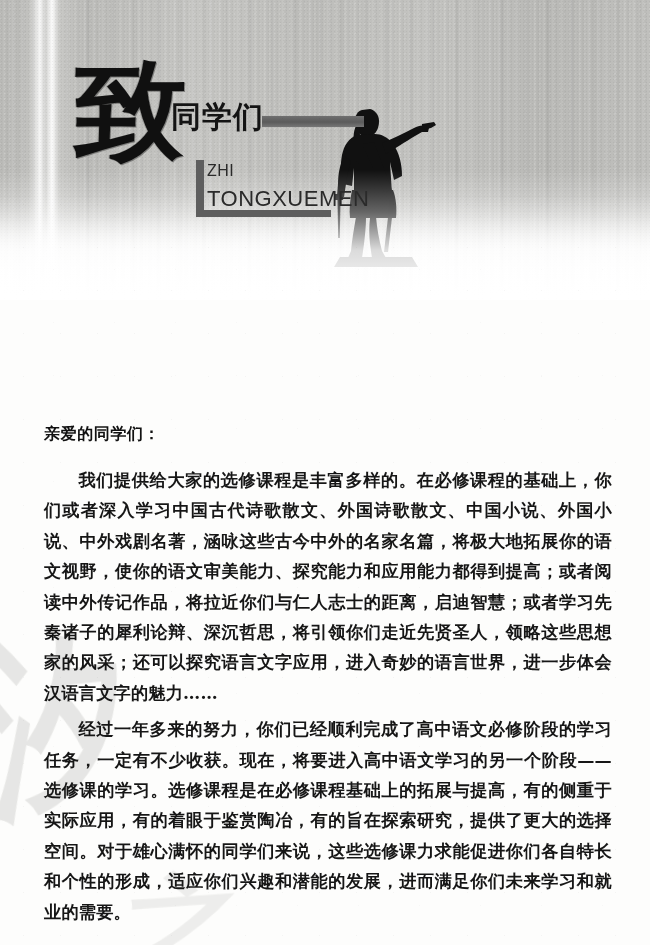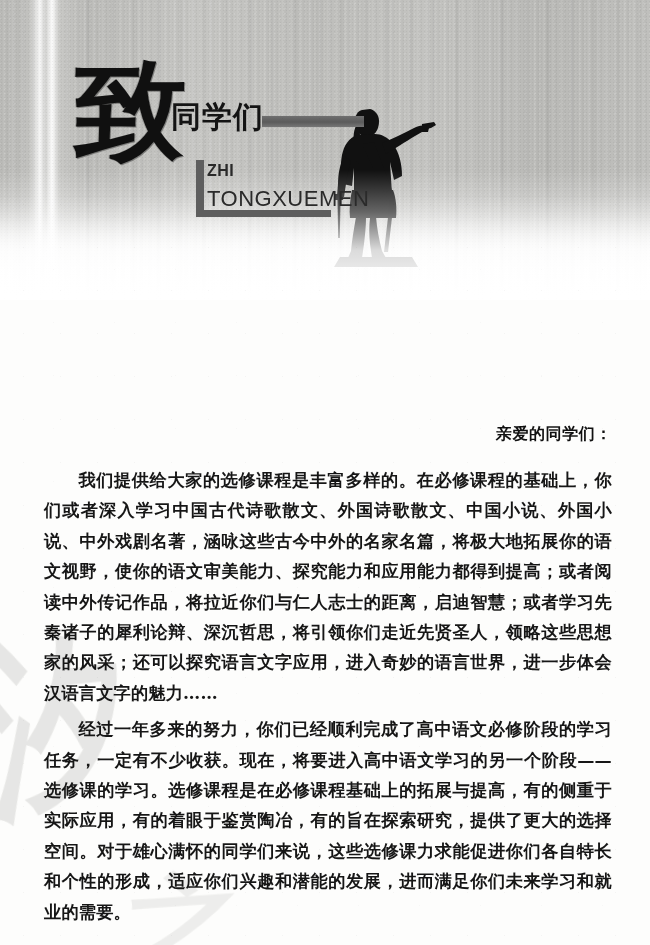--- a/index.html
+++ b/index.html
@@ -148,21 +148,21 @@
     width: 135px;
     height: 7px;
     background: #5e5e5e;
   }
   .pinyin {
     position: absolute;
     font-family: "Liberation Sans", "DejaVu Sans", sans-serif;
     color: #2a2a2a;
     letter-spacing: .5px;
   }
-  .pinyin-1 { left: 207px; top: 162px; font-size: 16px; font-weight: bold; }
+  .pinyin-1 { left: 207px; top: 162px; font-size: 16px; }
   .pinyin-2 { left: 207px; top: 186px; font-size: 22px; }
 
   
   .statue {
     position: absolute;
     left: 318px;
     top: 104px;
     width: 120px;
     height: 164px;
   }
@@ -202,21 +202,20 @@
     top: 424px;
     width: 568px;
   }
   .salutation {
     font-family: "DejaVu Sans", "Liberation Sans", sans-serif;
     font-size: 16px;
     font-weight: 700;
     color: #111;
     letter-spacing: .6px;
     margin: 0 0 20px 0;
-    text-align: right;
   }
   .para {
     font-family: "DejaVu Serif", "Liberation Serif", serif;
     font-size: 17.2px;
     line-height: 30.4px;
     color: #161616;
     text-align: justify;
     text-justify: inter-character;
     letter-spacing: .2px;
     margin: 0 0 6px 0;

